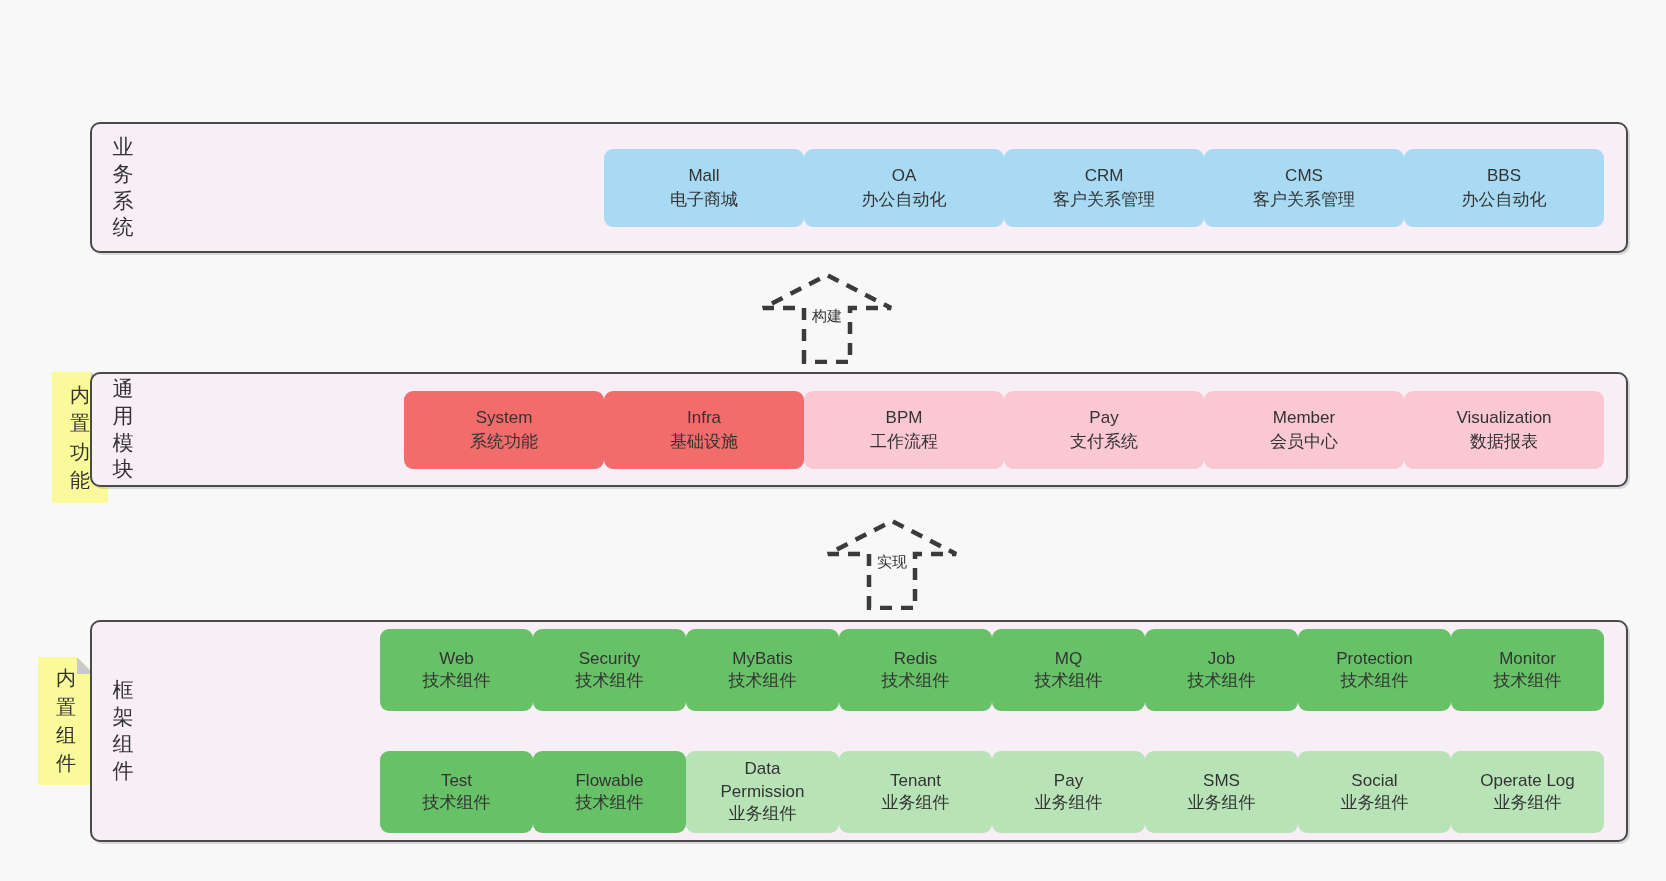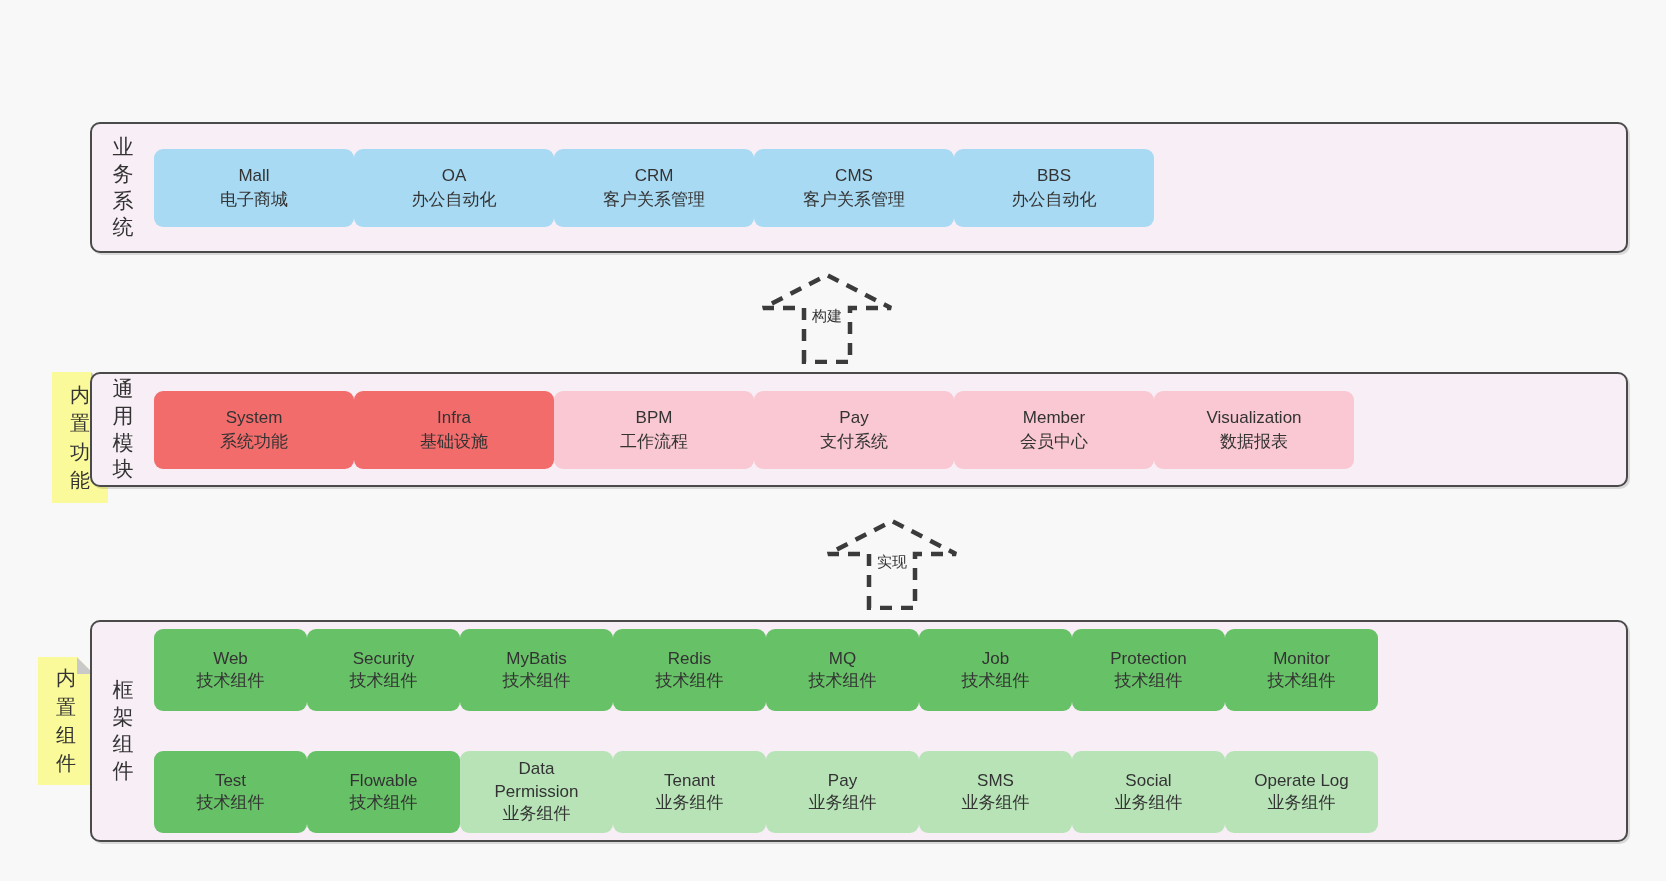--- a/index.html
+++ b/index.html
@@ -23,21 +23,21 @@
   }
   .v-text {
     width:24px; word-break:break-all; text-align:center;
     font-size:21px; line-height:1.28; color:var(--text);
   }
   .boxes {
     flex:1; display:flex; align-items:center;
     padding-right:22px;
   }
   .boxes.col { flex-direction:column; justify-content:center; gap:40px; }
-  .box-row { display:flex; justify-content:flex-start; width:100%; }
+  .box-row { display:flex; justify-content:flex-end; width:100%; }
   .box {
     box-sizing:border-box;
     width:200px; height:78px; border-radius:9px;
     display:flex; flex-direction:column; align-items:center; justify-content:center;
     text-align:center; font-size:17px; line-height:1.4;
     padding:0 14px;
   }
   .box.small { width:153px; height:82px; padding:0 17px; line-height:1.32; }
   .box.blue  { background:var(--blue); }
   .box.red   { background:var(--red); }

